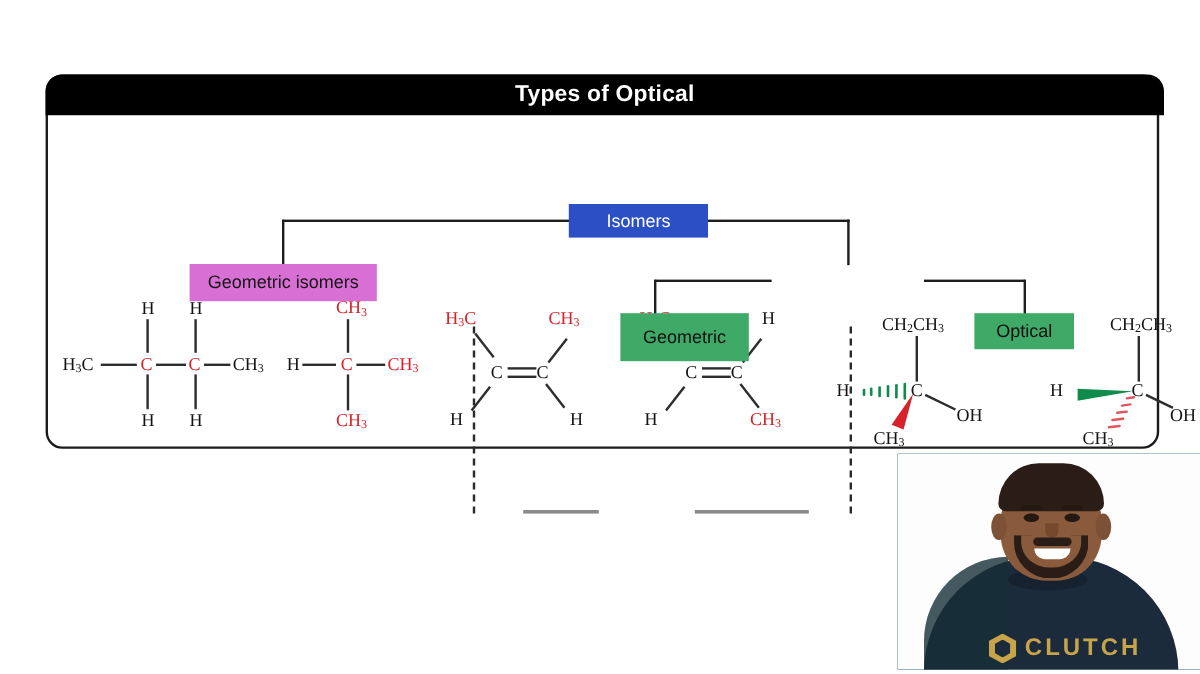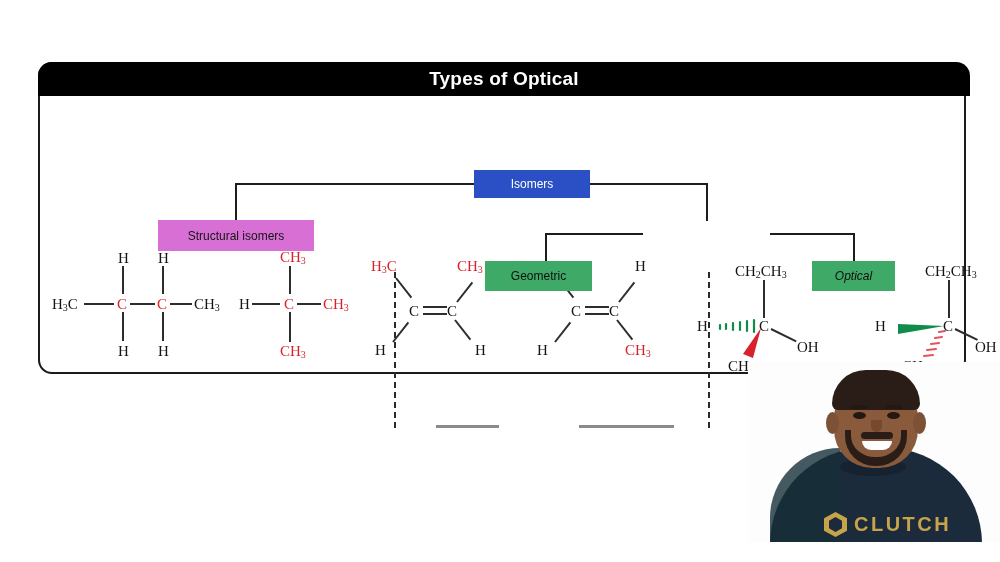--- a/index.html
+++ b/index.html
@@ -34,35 +34,35 @@
     color:#ffffff;
     font-size:19px;
     font-weight:bold;
     letter-spacing:.2px;
   }
 
   
   .node{
     position:absolute;
     display:flex;align-items:center;justify-content:center;
-    font-size:12px;
+    font-size:15px;
     line-height:1;
     box-sizing:border-box;
     z-index:4;
     white-space:nowrap;
   }
   .node.blue{background:#2b4fc4;color:#ffffff;}
   .node.magenta{background:#d86fd4;color:#141414;}
   .node.green{background:#3fa968;color:#0f0f0f;}
 
   #node-isomers{left:434px;top:106px;width:116px;height:28px;}
   #node-structural{left:118px;top:156px;width:156px;height:31px;}
   #node-stereo{left:601px;top:156px;width:131px;height:29px;}
-  #node-geometric{left:445px;top:197px;width:107px;height:30px;}
-  #node-optical{left:772px;top:197px;width:83px;height:30px;font-style:italic;}
+  #node-geometric{left:477px;top:197px;width:107px;height:40px;}
+  #node-optical{left:772px;top:197px;width:83px;height:30px;}
 
   
   .line{position:absolute;background:#1d1d1d;z-index:2;}
   .h{height:2px;}
   .v{width:2px;}
 
   
   #line-iso-left-h{left:196px;top:119px;width:240px;}
   #line-struct-v{left:195px;top:119px;height:38px;}
   
@@ -107,21 +107,21 @@
     position:absolute;
     height:3px;background:#8b8b8b;
     z-index:3;
   }
   #blank-cis{left:396px;top:361px;width:63px;}
   #blank-trans{left:539px;top:361px;width:95px;}
 
   
   #presenter{
     position:absolute;
-    left:748px;top:362px;
+    left:748px;top:378px;
     width:252px;height:180px;
     overflow:hidden;
     background:#0c4a6e;
     z-index:20;
   }
   #presenter-bg{position:absolute;inset:0;background:#fdfdfd;}
   .pbody{position:absolute;}
   #p-shirt{
     left:22px;top:86px;width:212px;height:96px;
     background:#1b2b3b;
@@ -202,21 +202,21 @@
   <div class="line v" id="line-stereo-v"></div>
   <div class="line h" id="line-stereo-left-h"></div>
   <div class="line v" id="line-geo-v"></div>
   <div class="line h" id="line-stereo-right-h"></div>
   <div class="line v" id="line-opt-v"></div>
 
   <div class="node blue" id="node-isomers">
       <span>Isomers</span>
     </div>
   <div class="node magenta" id="node-structural">
-      <span>Structural isomers</span>
+      <span>Geometric isomers</span>
     </div>
   <div class="node green" id="node-geometric">
       <span>Geometric</span>
     </div>
   <div class="node green" id="node-optical">
       <span>Optical</span>
     </div>
 
   <div class="divider" id="divider-left"></div>
   <div class="divider" id="divider-right"></div>

